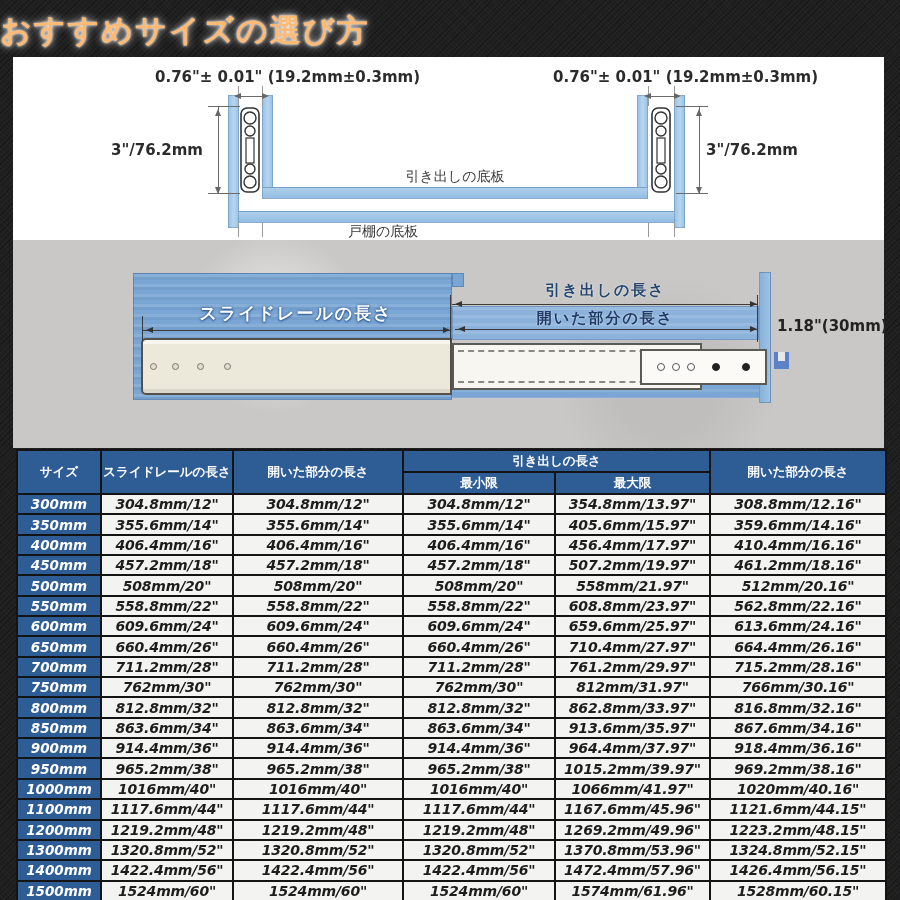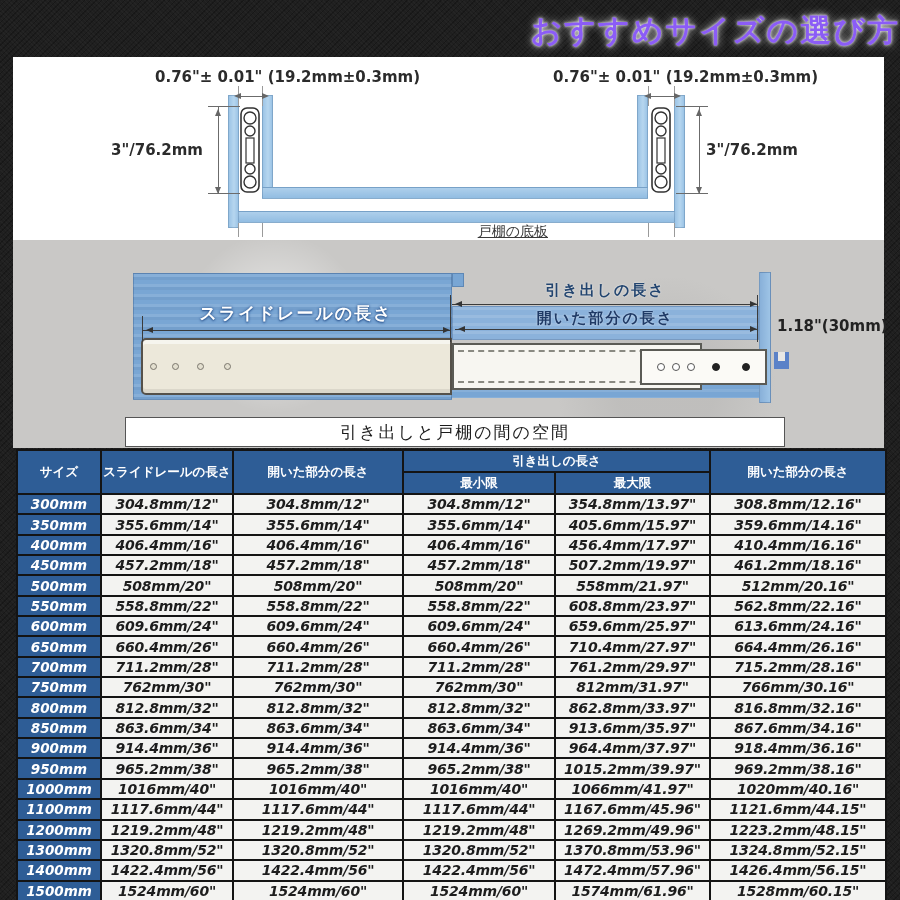--- a/index.html
+++ b/index.html
@@ -8,22 +8,22 @@
     background-color:#1f1f1f;
     background-image:
       repeating-linear-gradient(45deg, rgba(255,255,255,.025) 0 1px, transparent 1px 3px),
       repeating-linear-gradient(-45deg, rgba(0,0,0,.25) 0 1px, transparent 1px 4px);
     font-family:"DejaVu Sans","Liberation Sans",sans-serif;
   }
   #stage{position:relative;width:900px;height:900px;}
 
   
   .title{
-    position:absolute;left:0;top:10px;width:900px;text-align:right;
-    color:#8b5cf6;font-size:31px;font-weight:bold;letter-spacing:2px;
+    position:absolute;left:0;top:10px;width:900px;text-align:left;
+    color:#fdba74;font-size:31px;font-weight:bold;letter-spacing:2px;
     text-shadow:0 0 8px rgba(255,255,255,.9),0 0 3px #fff;
   }
 
   
   .panel-top{position:absolute;left:13px;top:57px;width:871px;height:183px;background:#ffffff;}
   .panel-mid{
     position:absolute;left:13px;top:240px;width:871px;height:208px;
     background:
       radial-gradient(circle at 30% 40%, rgba(255,255,255,.35) 0 40px, transparent 90px),
       radial-gradient(circle at 75% 70%, rgba(120,120,120,.12) 0 50px, transparent 110px),
@@ -165,21 +165,22 @@
   <div class="dim-v" style="left:699px;top:106px;height:87px;"></div>
   <div class="arr u" style="left:696px;top:106px;"></div>
   <div class="arr d" style="left:696px;top:187px;"></div>
   <div class="dim-label" style="left:706px;top:141px;">3"/76.2mm</div>
 
   <div class="ext" style="left:238px;top:223px;height:14px;"></div>
   <div class="ext" style="left:262px;top:223px;height:14px;"></div>
   <div class="ext" style="left:648px;top:223px;height:14px;"></div>
   <div class="ext" style="left:674px;top:223px;height:14px;"></div>
 
-  <div class="jp-label" style="left:348px;top:223px;width:200px;text-align:right;text-decoration:underline;">戸棚の底板</div>
+  <div class="jp-label" style="left:355px;top:168px;width:200px;text-align:center;">引き出しの底板</div>
+  <div class="jp-label" style="left:348px;top:223px;width:200px;text-align:left;">戸棚の底板</div>
 
   <div class="panel-mid"></div>
 
   <div class="blue-big"></div>
   <div class="blue-tab"></div>
   <div class="blue-open"></div>
   <div class="blue-floor"></div>
   <div class="blue-vbar"></div>
 
   <div class="rail-outer"></div>
@@ -211,21 +212,20 @@
   <div class="arr r" style="left:750px;top:301px;border-left-color:#333;"></div>
   <div class="mid-label-drawer">引き出しの長さ</div>
 
   <div class="dim-h" style="left:455px;top:329px;width:302px;border-top-color:#3b3b3b;"></div>
   <div class="arr l" style="left:455px;top:326px;border-right-color:#333;"></div>
   <div class="arr r" style="left:750px;top:326px;border-left-color:#333;"></div>
   <div class="mid-label-open">開いた部分の長さ</div>
 
   <div class="mid-label-gap">1.18"(30mm)</div>
 
-  <div class="caption-box">引き出しと戸棚の間の空間</div>
 
   <table class="size-table">
     <colgroup>
       <col style="width:84px">
         <col style="width:132px">
         <col style="width:170px">
       <col style="width:152px">
         <col style="width:155px">
         <col style="width:176px">
     </colgroup>

